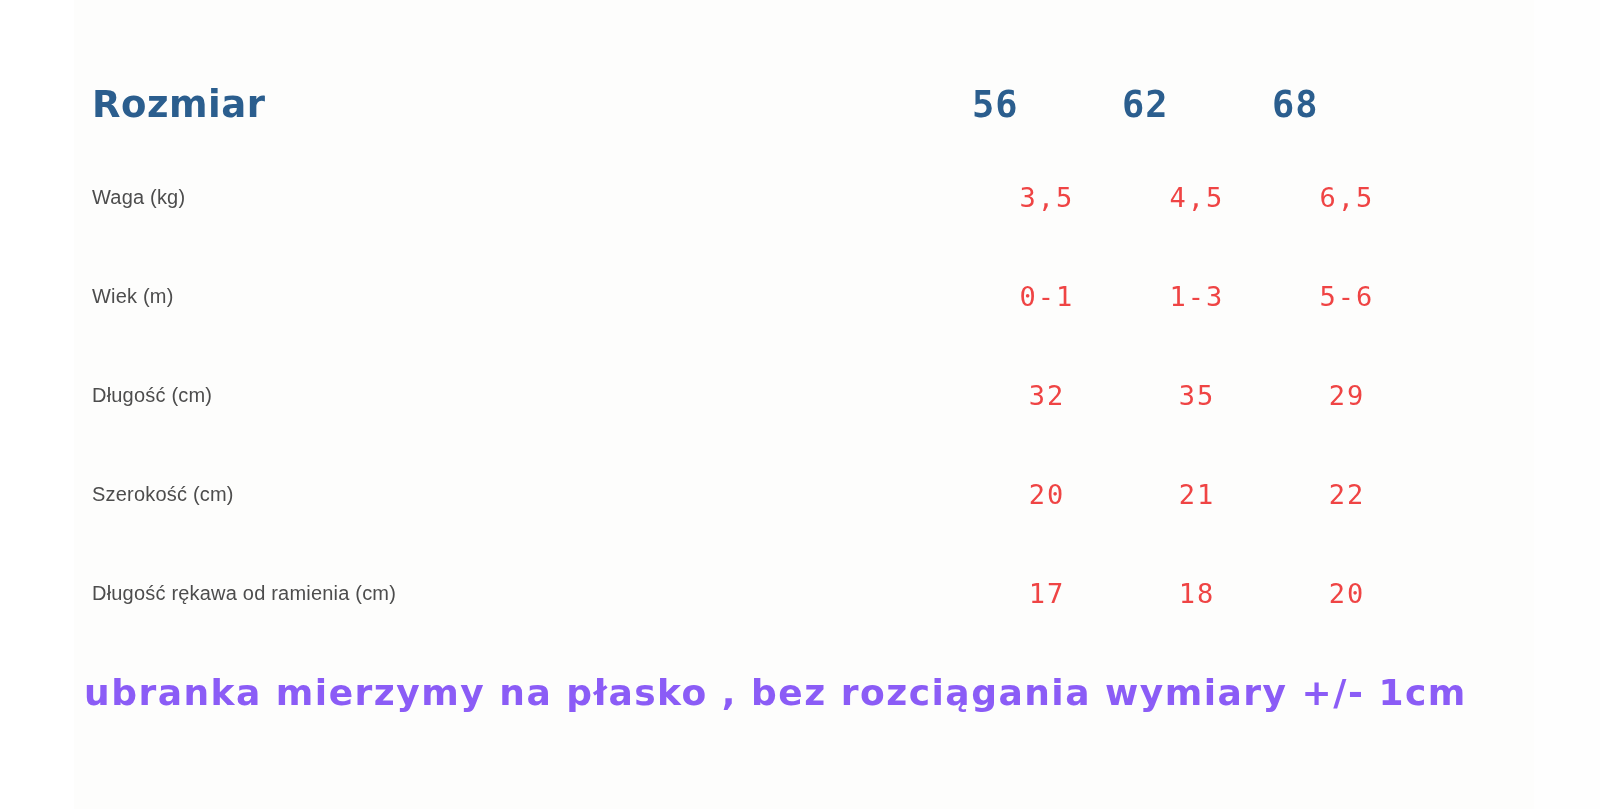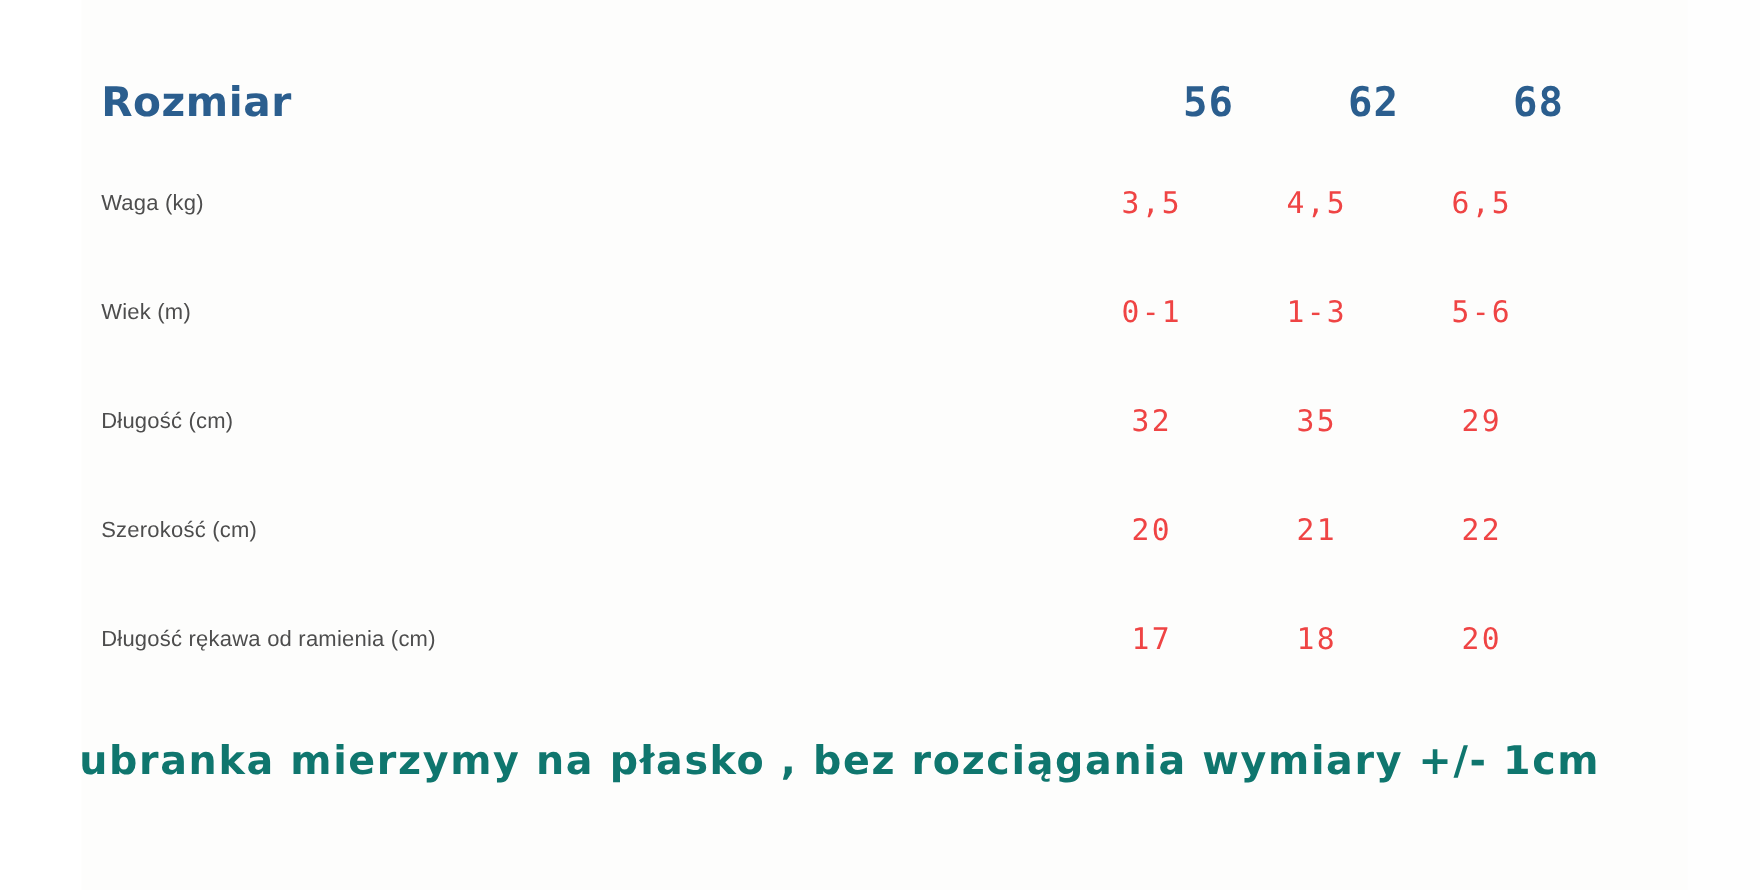--- a/index.html
+++ b/index.html
@@ -34,21 +34,21 @@
   }
   .table-wrap {
     position: absolute;
     left: 0; top: 0;
     width: 1600px;
     height: 660px;
   }
   table.size-table {
     position: absolute;
     left: 92px;
-    top: 48px;
+    top: 60px;
     width: 1330px;
     border-collapse: collapse;
     table-layout: fixed;
   }
   table.size-table col.c-label { width: 880px; }
   table.size-table col.c-val   { width: 150px; }
 
   th, td {
     padding: 0;
     border: none;
@@ -60,21 +60,21 @@
   }
   .head-label {
     text-align: left;
     font-size: 37px;
     font-weight: 700;
     color: #2b5e8e;
     letter-spacing: 0.5px;
     font-family: "DejaVu Sans", sans-serif;
   }
   .head-size {
-    text-align: right;
+    text-align: left;
     font-size: 37px;
     font-weight: 700;
     color: #2b5e8e;
     letter-spacing: 1px;
     font-family: "DejaVu Sans Mono", monospace;
   }
   .data-row td {
     height: 99px;
     vertical-align: middle;
   }
@@ -89,26 +89,26 @@
   .row-value {
     text-align: center;
     font-size: 27px;
     font-weight: 400;
     color: #ef4444;
     letter-spacing: 2px;
     font-family: "DejaVu Sans Mono", monospace;
   }
   .footnote {
     position: absolute;
-    left: 72px;
+    left: 84px;
     top: 672px;
     width: 1460px;
     font-size: 36px;
     font-weight: 700;
-    color: #0f766e;
+    color: #8b5cf6;
     letter-spacing: 1.5px;
     font-family: "DejaVu Sans", sans-serif;
     white-space: nowrap;
   }
 </style>
 </head>
 <body>
 
 <div class="sheet">
   <div class="paper-tint-left"></div>

